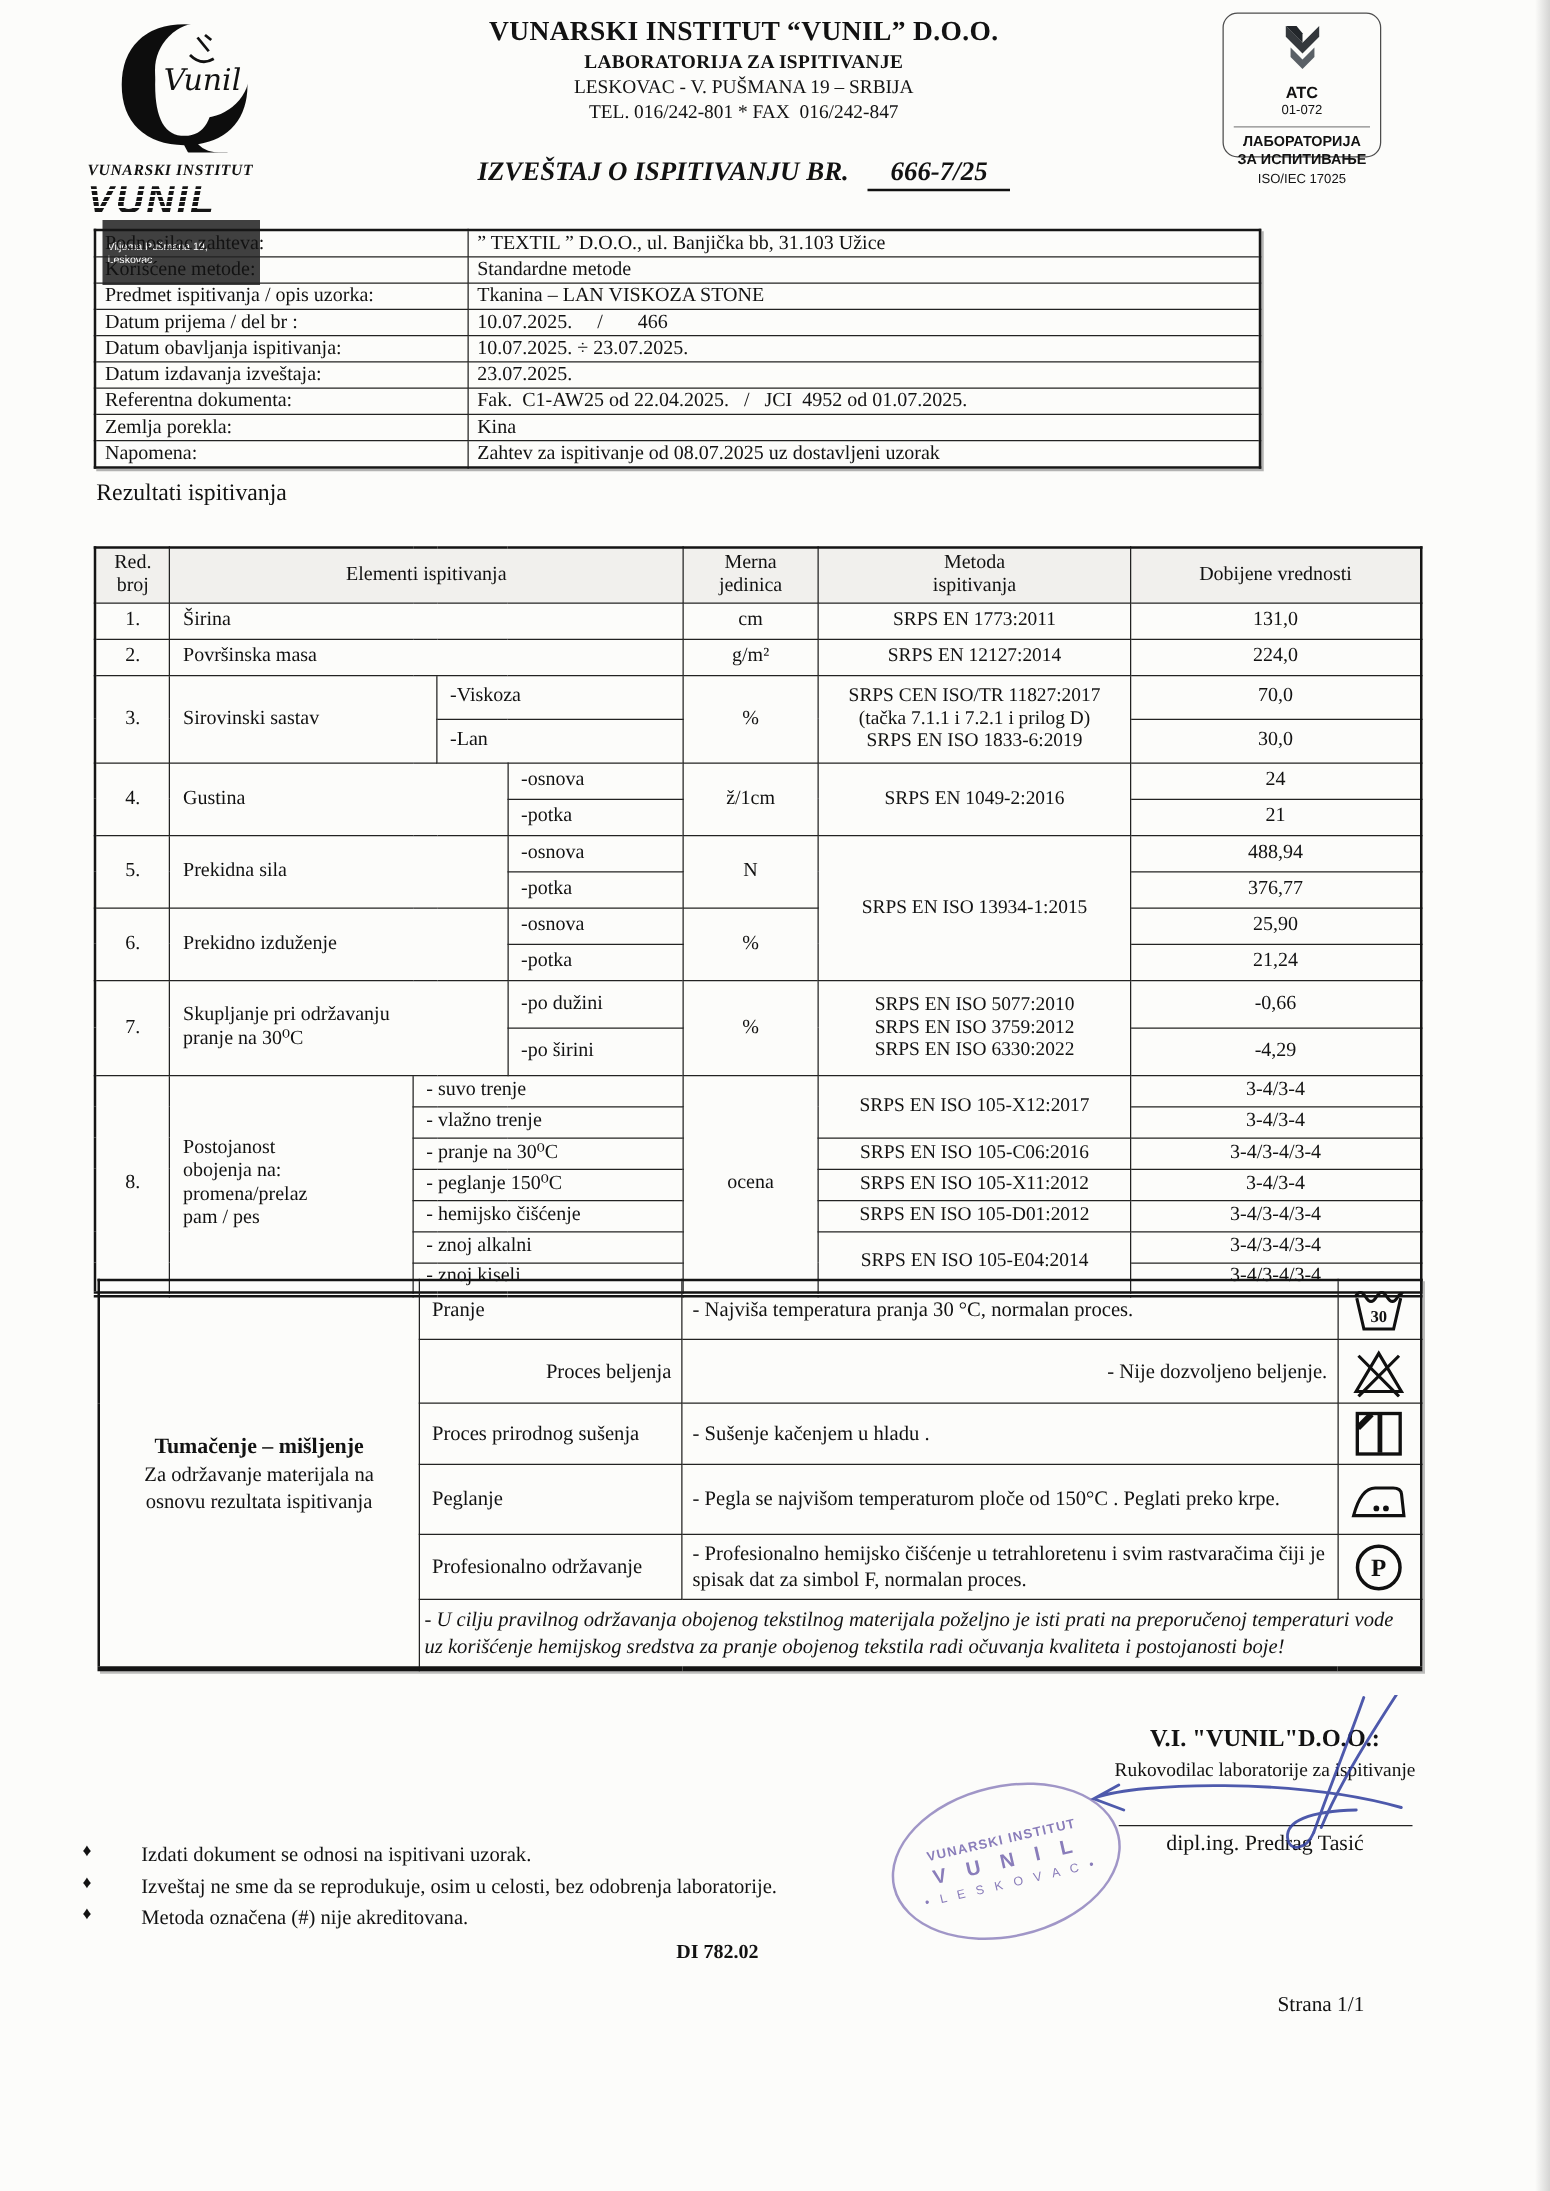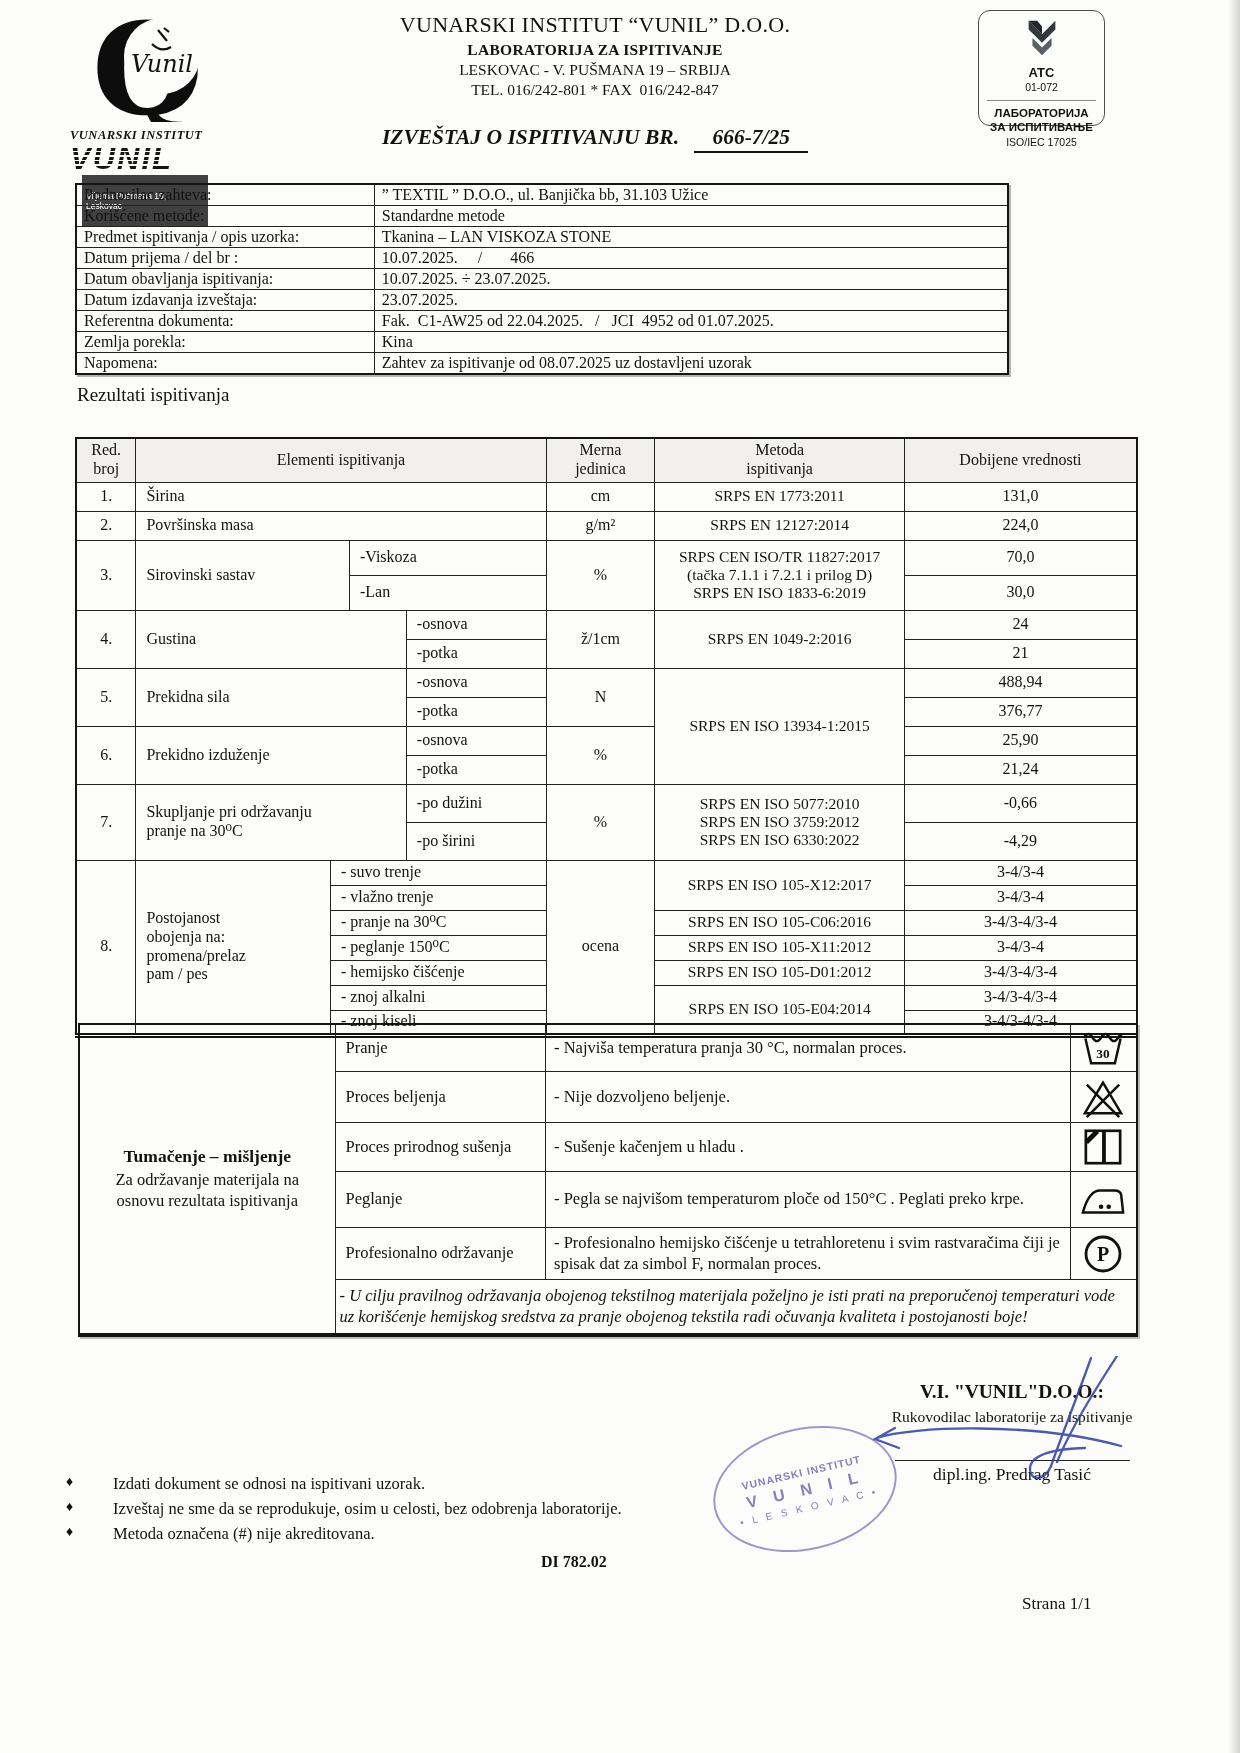--- a/index.html
+++ b/index.html
@@ -18,21 +18,21 @@
   .q-wrap{width:168px;height:116px;}
   .inst-small{font-size:12.5px;font-weight:bold;font-style:italic;letter-spacing:.5px;margin-top:2px;}
   .vunil-big{position:relative;display:inline-block;font-size:31px;font-weight:bold;font-style:italic;
     letter-spacing:2px;line-height:1;color:#151515;font-family:"Liberation Sans",sans-serif;}
   .vunil-big::after{content:"";position:absolute;inset:0;
     background:repeating-linear-gradient(180deg,rgba(252,252,250,0) 0 3px,#fcfcfa 3px 4.5px);}
   .addr-bar{margin-top:1px;background:#404040;color:#fff;font-size:8.5px;padding:16px 4px;width:118px;
     font-family:"Liberation Sans",sans-serif;margin-left:12px;}
 
   .hdr-center{position:absolute;left:280px;top:12px;width:630px;text-align:center;}
-  .org-name{font-size:22px;font-weight:normal;letter-spacing:.3px;}
+  .org-name{font-size:22px;font-weight:bold;letter-spacing:.3px;}
   .org-l2{font-size:15.5px;font-weight:bold;margin-top:3px;letter-spacing:.3px;}
   .org-l3,.org-l4{font-size:15.5px;margin-top:2px;}
   .report-line{margin-top:26px;font-size:21.5px;font-weight:bold;font-style:italic;}
   .report-no{display:inline-block;border-bottom:2.5px solid #111;padding:0 18px 1px 18px;margin-left:10px;}
 
   .cert-box{position:absolute;left:978px;top:10px;width:127px;height:116px;box-sizing:border-box;
     border:1.5px solid #4c4c4c;border-radius:12px;text-align:center;padding-top:7px;
     font-family:"Liberation Sans",sans-serif;}
   .cert-atc{font-size:13px;font-weight:bold;margin-top:1px;}
   .cert-code{font-size:10.5px;margin-top:1px;}
@@ -62,21 +62,21 @@
   
   .care{position:absolute;left:78px;top:1023px;width:1060px;border-collapse:collapse;
     border:2.5px solid #141414;border-bottom:4px solid #141414;box-shadow:2px 2px 0 0 rgba(70,70,70,.35);}
   .care td{border:1.5px solid #222;font-size:16.5px;padding:2px 8px;vertical-align:middle;line-height:1.25;}
   .care .proc{padding-left:10px;}
   .care .ic{text-align:center;padding:2px;}
   .care-left{text-align:center;vertical-align:middle;}
   .care-left .t{font-weight:bold;font-size:17.5px;}
   .care-left .s{font-size:16.5px;margin-top:2px;}
   .care .note{font-style:italic;font-size:16.5px;padding:5px 4px;line-height:1.3;}
-  .rh44{height:44px;} .rh48{height:48px;} .rh46{height:46px;} .rh56{height:56px;padding-left:36px;} .rh52{height:52px;}
+  .rh44{height:44px;} .rh48{height:48px;text-align:right;} .rh46{height:46px;} .rh56{height:56px;padding-left:36px;} .rh52{height:52px;}
   .care-svg{display:block;margin:2px auto;}
 
   
   .sig-block{position:absolute;left:862px;top:1381px;width:300px;text-align:center;z-index:2;}
   .sig-company{font-size:19.5px;font-weight:bold;}
   .sig-role{font-size:15.5px;margin-top:5px;}
   .sig-line{border-top:1.5px solid #222;width:235px;margin:34px auto 0 auto;}
   .sig-name{font-size:17.5px;margin-top:3px;}
   .sig-svg{position:absolute;left:855px;top:1356px;z-index:3;pointer-events:none;}
   .stamp{position:absolute;left:712px;top:1428px;width:186px;height:122px;box-sizing:border-box;

